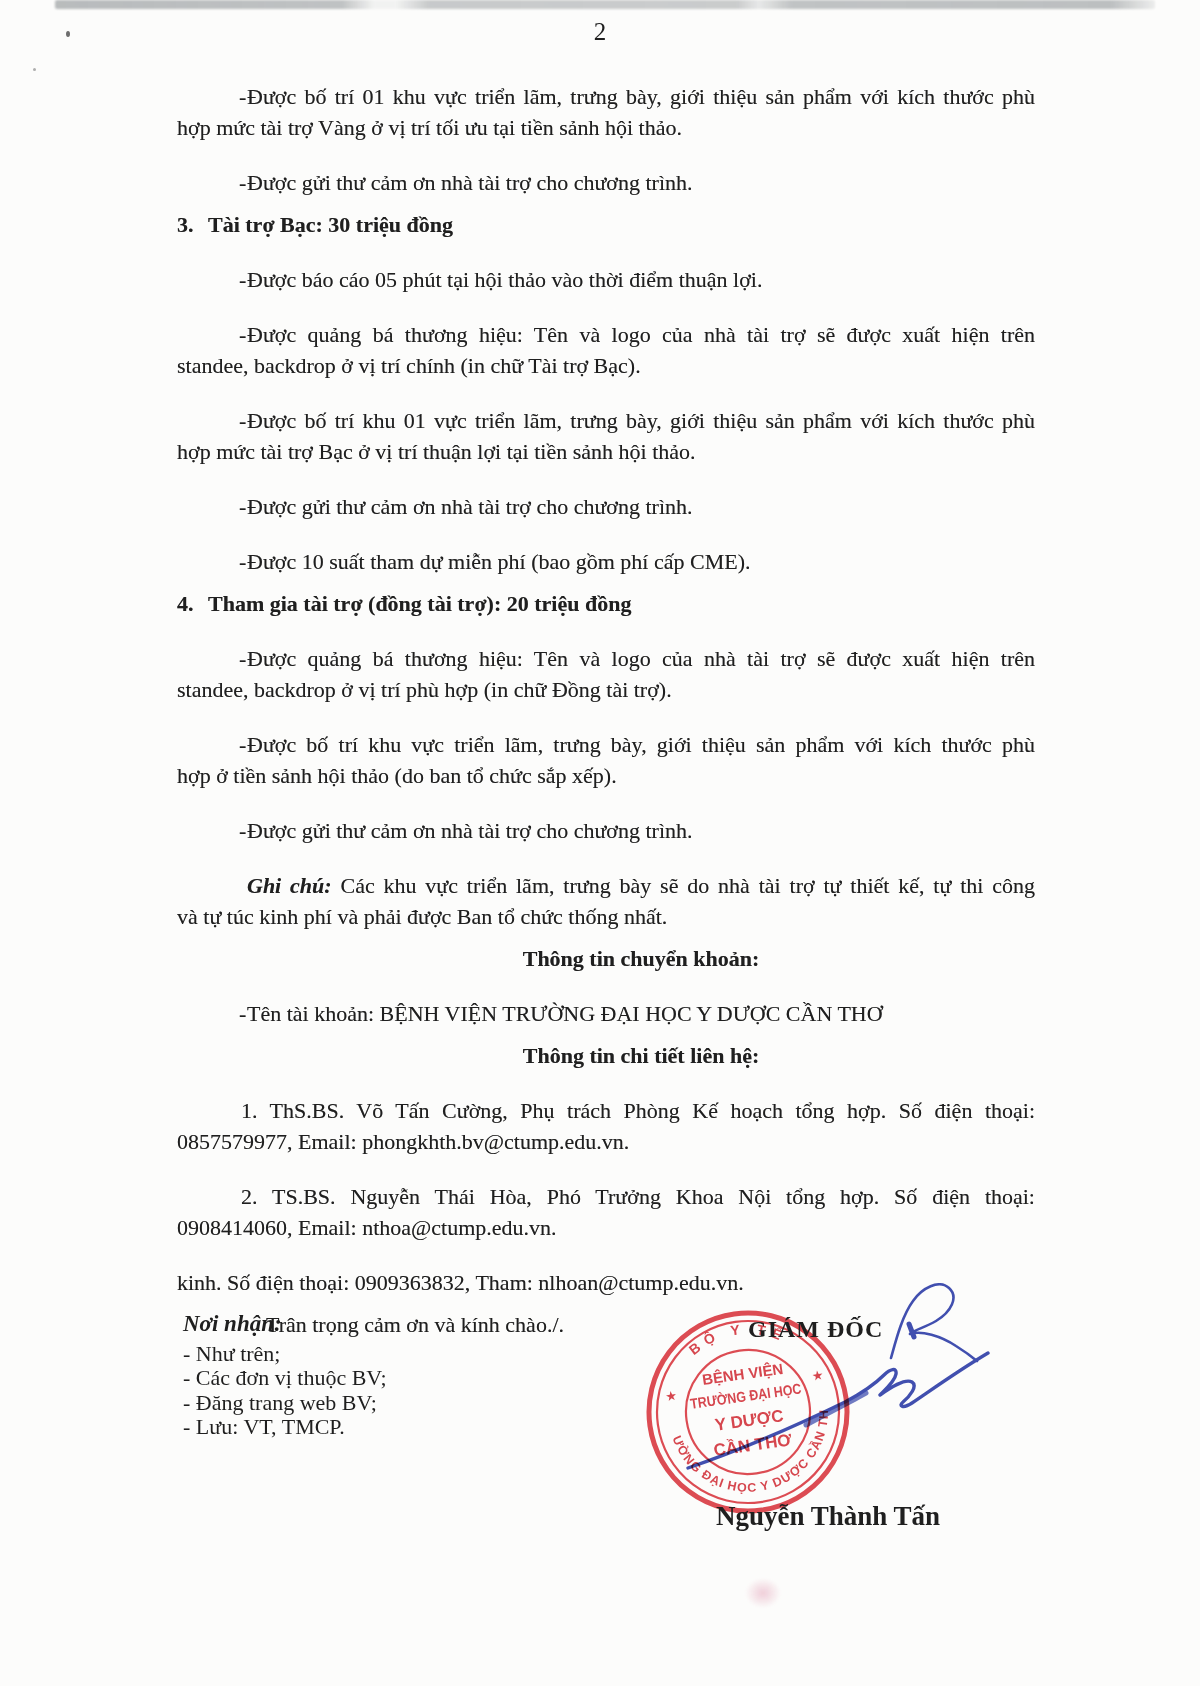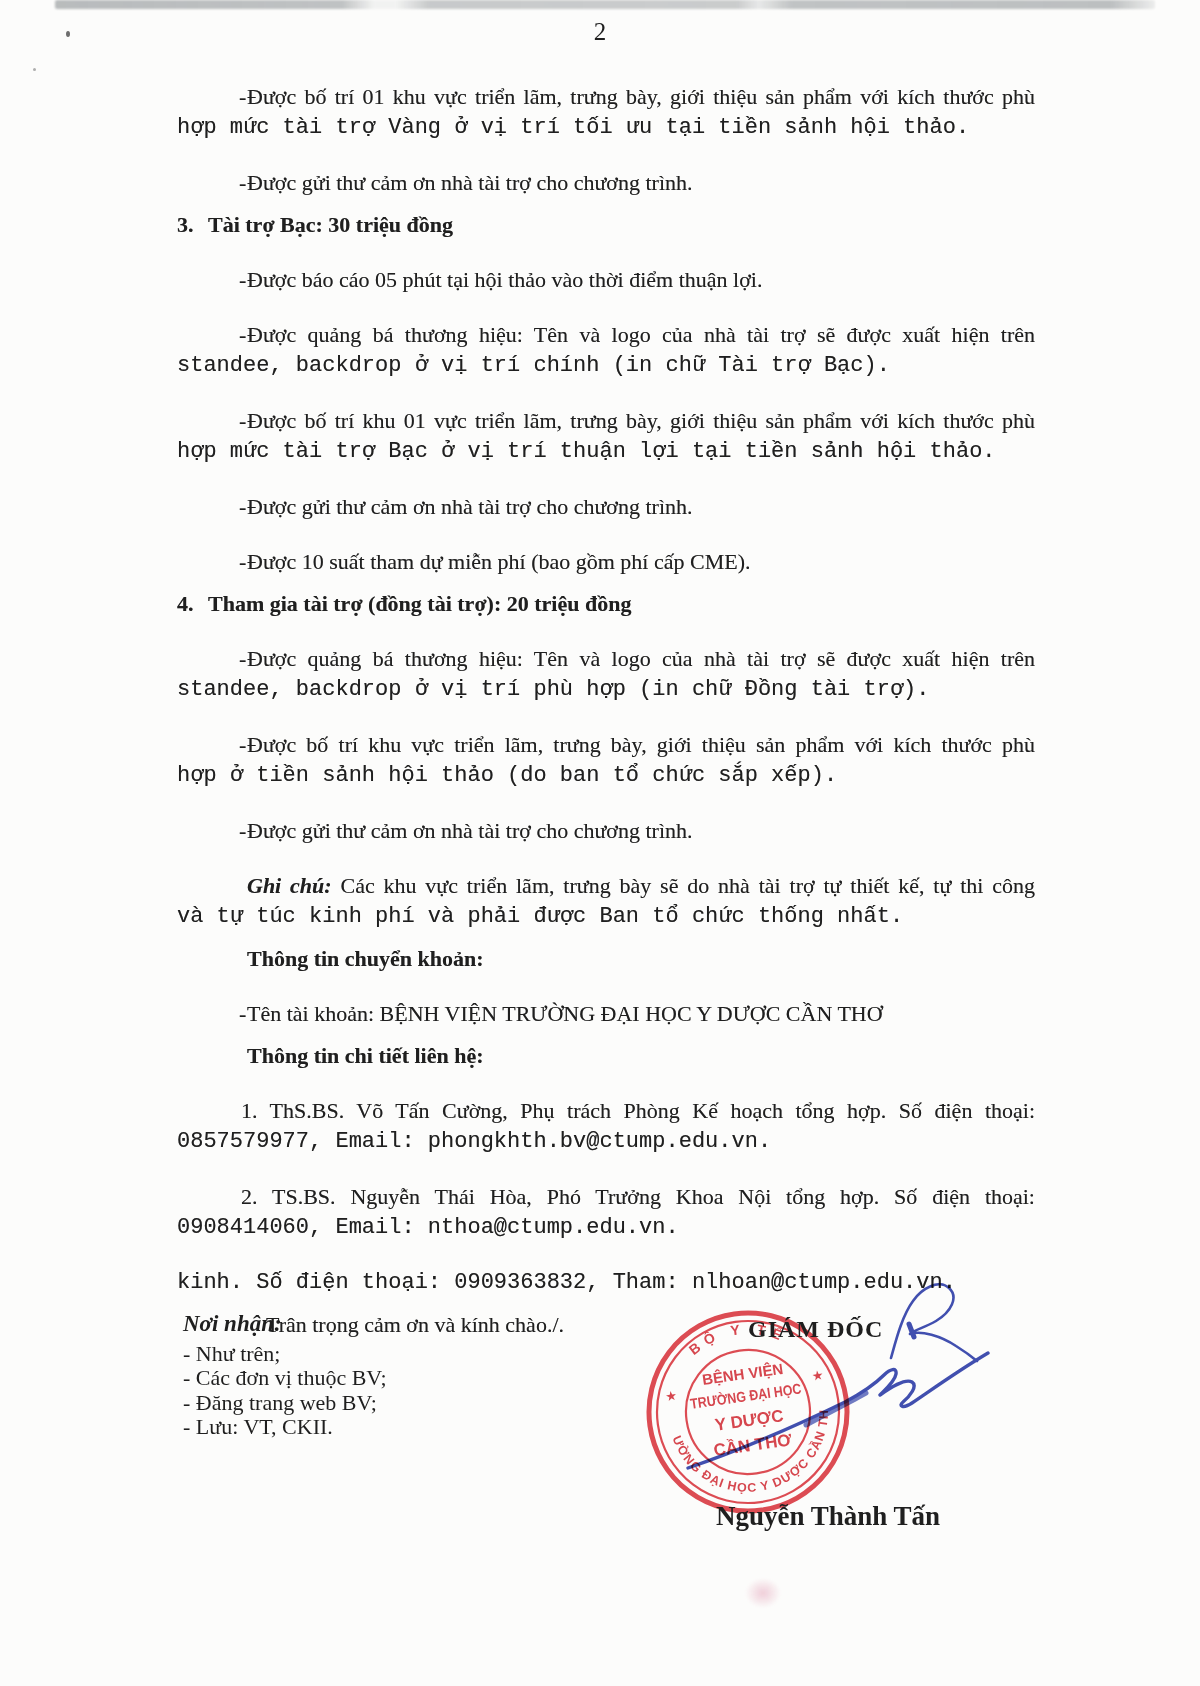--- a/index.html
+++ b/index.html
@@ -31,23 +31,23 @@
     text-shadow:0 0 .5px rgba(30,30,30,.45);}
   .para{margin:24px 0 0;}
   .para:first-child{margin-top:0;}
   .h{margin:11px 0 0;font-weight:bold;}
   .hnum{display:inline-block;width:31px;}
   .dash{display:inline-block;width:39px;}
   .ind-bullet{text-indent:31px;}
   .ind-note{text-indent:70px;}
   .ind-contact{text-indent:64px;}
   .ind-close{text-indent:89px;margin-top:11px;}
-  .hsub{margin-left:70px;}
+  .hsub{margin-left:70px;text-align:center;}
   .jline{text-align:justify;text-align-last:justify;}
-  .lline{text-align:left;font-family:Liberation Mono, monospace;}
+  .lline{text-align:left;}
   .bi{font-weight:bold;font-style:italic;}
   
   .recips{position:absolute;left:183px;top:1312px;font-size:22px;line-height:24.5px;}
   .recips .rlabel{font-weight:bold;font-style:italic;font-size:23px;margin-bottom:5px;}
   .signer-title{position:absolute;left:748px;top:1314px;width:220px;font-weight:bold;font-size:24px;letter-spacing:1px;}
   .signer-name{position:absolute;left:716px;top:1501px;width:300px;font-weight:bold;font-size:27px;}
   .stamp{position:absolute;left:642px;top:1306px;mix-blend-mode:multiply;}
   .sig{position:absolute;left:620px;top:1265px;mix-blend-mode:multiply;}
   .stamp text, .stamp textPath{
     font-family:"Liberation Sans","DejaVu Sans",sans-serif;font-weight:bold;}
@@ -134,21 +134,21 @@
     </div>
 
     <div class="para ind-close">Trân trọng cảm ơn và kính chào./.</div>
   </div>
 
   <div class="recips">
     <div class="rlabel">Nơi nhận:</div>
     <div>- Như trên;</div>
     <div>- Các đơn vị thuộc BV;</div>
     <div>- Đăng trang web BV;</div>
-    <div>- Lưu: VT, CKII.</div>
+    <div>- Lưu: VT, TMCP.</div>
   </div>
 
   <svg class="stamp" width="212" height="212" viewBox="-106 -106 212 212">
     <g transform="rotate(-8)" stroke="#dc3a42" fill="none" opacity="0.9">
       <circle cx="0" cy="0" r="99" stroke-width="5"></circle>
       <circle cx="0" cy="0" r="91" stroke-width="2.2"></circle>
       <circle cx="0" cy="0" r="62" stroke-width="2.2"></circle>
     </g>
     <g transform="rotate(-8)" fill="#d63840" stroke="none" opacity="0.92">
       <defs>

